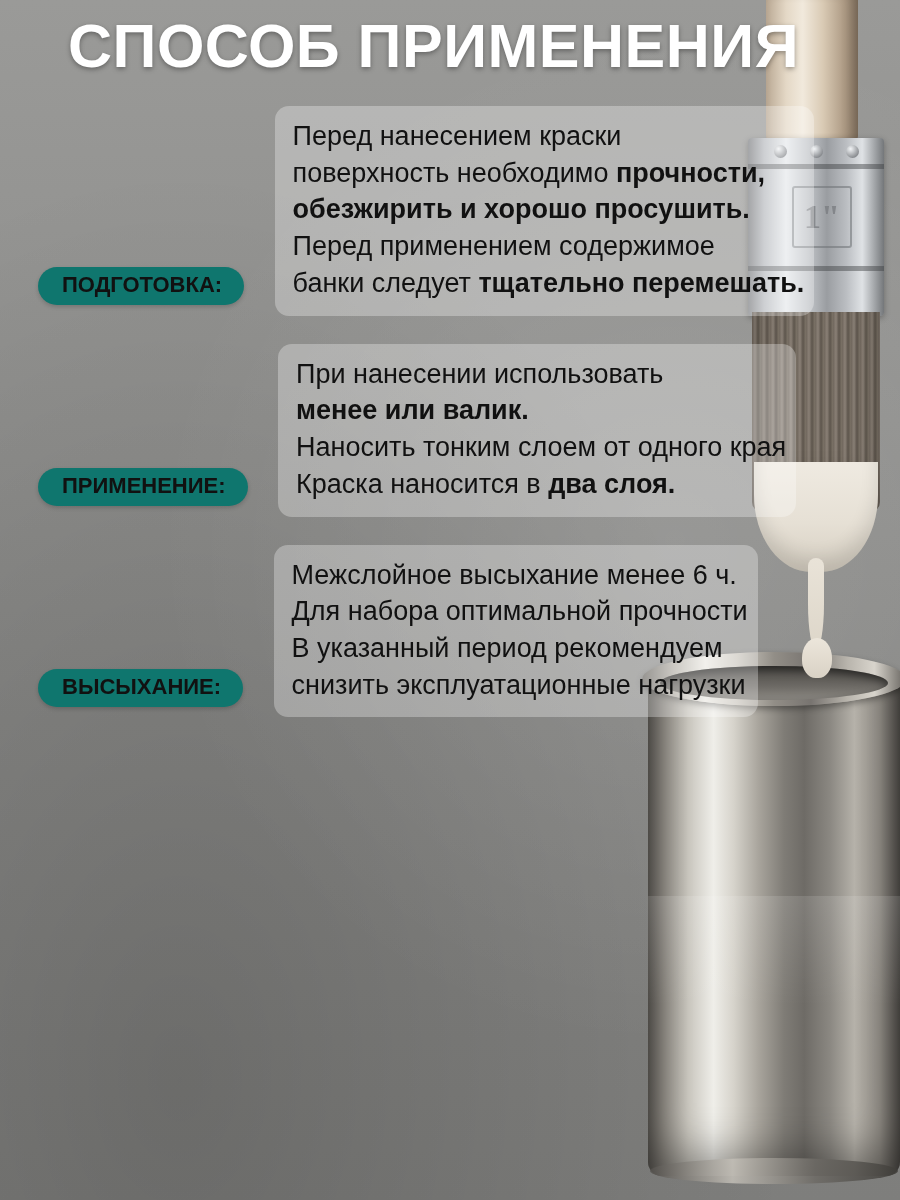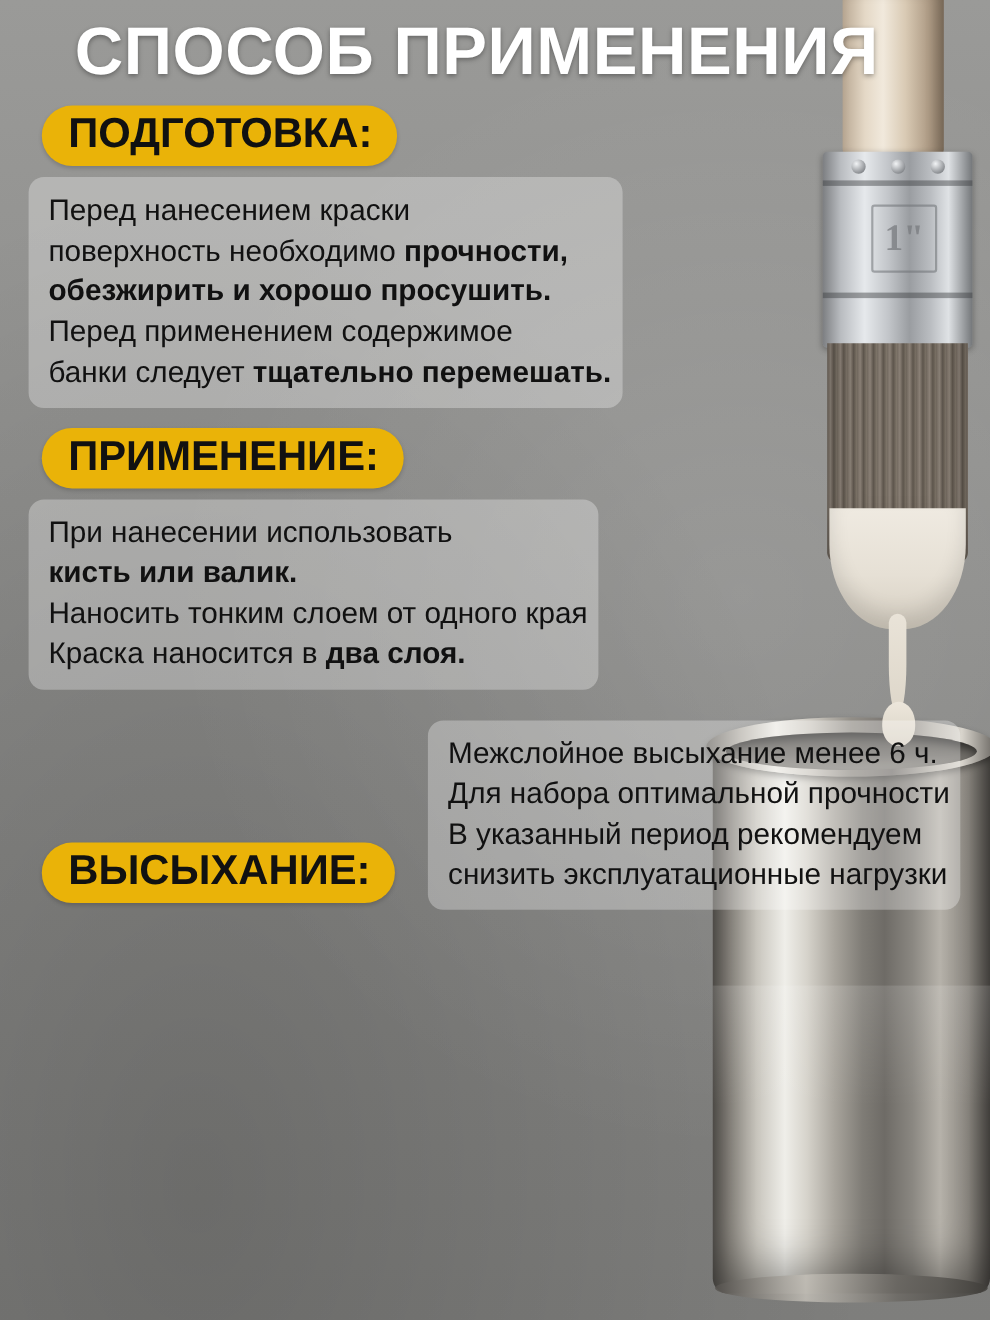--- a/index.html
+++ b/index.html
@@ -188,23 +188,23 @@
     color: #ffffff;
     font-size: 61px;
     font-weight: bold;
     letter-spacing: 0.5px;
     text-shadow: 0 2px 5px rgba(0,0,0,0.35);
     line-height: 1.05;
   }
   .section { margin-top: 18px; }
   .sec-head {
     display: inline-block;
-    background: #eab308;
+    background: #0f766e;
     color: #111111;
-    font-size: 38px;
+    font-size: 22px;
     font-weight: bold;
     padding: 5px 22px 7px 24px;
     border-radius: 0 28px 28px 0;
     margin-left: 0;
     box-shadow: 0 2px 4px rgba(0,0,0,0.18);
   }
   .sec-head.indent { margin-left: 38px; border-radius: 28px; }
   .body-box {
     margin: 10px 0 0 26px;
     background: rgba(255,255,255,0.30);
@@ -264,21 +264,21 @@
       <p><b>обезжирить  и  хорошо  просушить.</b></p>
       <p><span>Перед применением содержимое</span></p>
       <p><span>банки следует </span><b>тщательно перемешать.</b></p>
     </div>
   </div>
 
   <div class="section" id="sec-apply">
     <div class="sec-head indent">ПРИМЕНЕНИЕ:</div>
     <div class="body-box">
       <p><span>При нанесении использовать</span></p>
-      <p><b>кисть или валик.</b></p>
+      <p><b>менее или валик.</b></p>
       <p><span>Наносить тонким слоем от одного края</span></p>
       <p><span>Краска наносится в </span><b>два слоя.</b></p>
     </div>
   </div>
 
   <div class="section" id="sec-dry">
     <div class="sec-head indent">ВЫСЫХАНИЕ:</div>
     <div class="body-box">
       <p><span>Межслойное высыхание менее 6 ч.</span></p>
       <p><span>Для набора оптимальной прочности</span></p>

